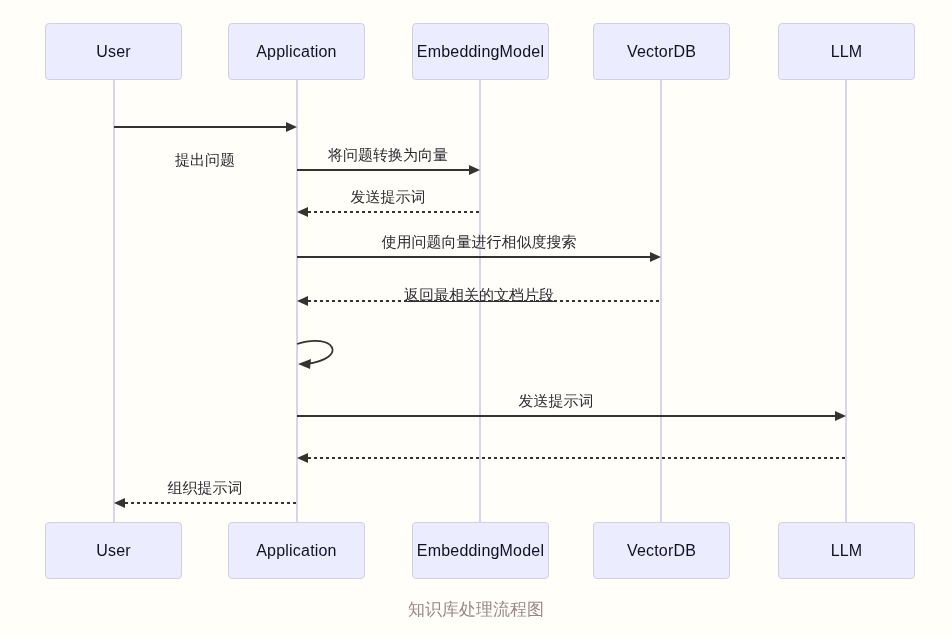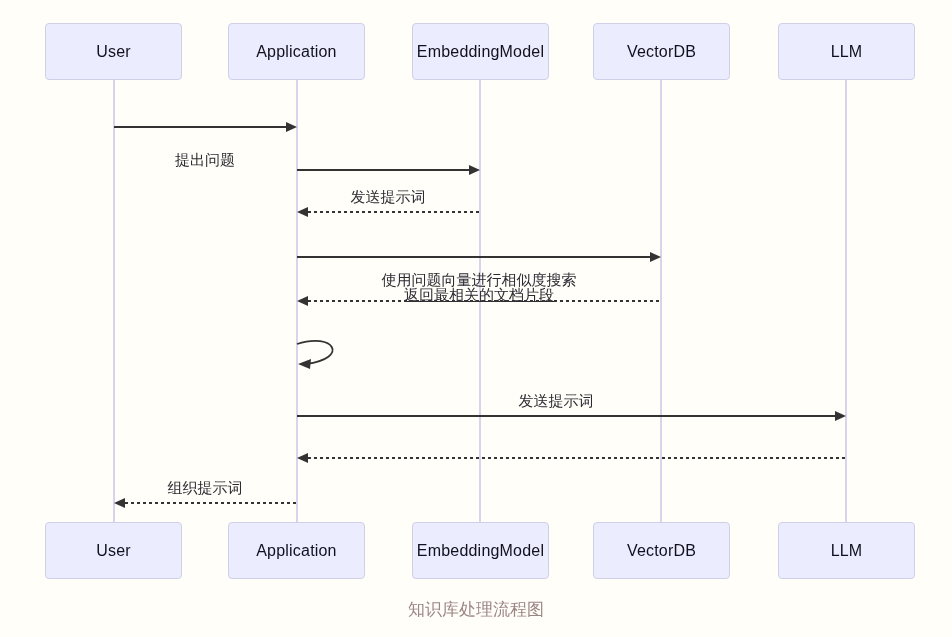--- a/index.html
+++ b/index.html
@@ -78,28 +78,29 @@
   <div class="actor-box" style="left:45px;top:522px;">User</div>
   <div class="actor-box" style="left:228px;top:522px;">Application</div>
   <div class="actor-box" style="left:412px;top:522px;">EmbeddingModel</div>
   <div class="actor-box" style="left:593px;top:522px;">VectorDB</div>
   <div class="actor-box" style="left:778px;top:522px;">LLM</div>
 
   <div class="msg-label" style="left:25px;top:102px;margin-top:48px;">提出问题</div>
   <div class="msg-line" style="left:114px;top:126px;width:174px;"></div>
   <div class="arrow-head right" style="left:286px;top:122px;"></div>
 
+  <div class="msg-label" style="left:208px;top:145px;">将问题转换为向量</div>
   <div class="msg-line" style="left:297px;top:169px;width:174px;"></div>
   <div class="arrow-head right" style="left:469px;top:165px;"></div>
 
   <div class="msg-label" style="left:208px;top:187px;">发送提示词</div>
   <div class="msg-line dashed" style="left:308px;top:211px;width:172px;"></div>
   <div class="arrow-head left" style="left:297px;top:207px;"></div>
 
-  <div class="msg-label" style="left:299px;top:232px;margin-top:38px;">使用问题向量进行相似度搜索</div>
+  <div class="msg-label" style="left:299px;top:232px;">使用问题向量进行相似度搜索</div>
   <div class="msg-line" style="left:297px;top:256px;width:355px;"></div>
   <div class="arrow-head right" style="left:650px;top:252px;"></div>
 
   <div class="msg-label" style="left:299px;top:285px;text-decoration:underline;">返回最相关的文档片段</div>
   <div class="msg-line dashed" style="left:308px;top:300px;width:353px;"></div>
   <div class="arrow-head left" style="left:297px;top:296px;"></div>
 
   <svg class="self-loop" style="left:296px;top:336px;" width="56" height="36" viewBox="0 0 56 36">
     <path d="M1,8 C38,-4 54,22 10,28" stroke="#333333" stroke-width="1.8" fill="none"></path>
     <polygon points="2,28 15,23 14,33" fill="#333333"></polygon>

